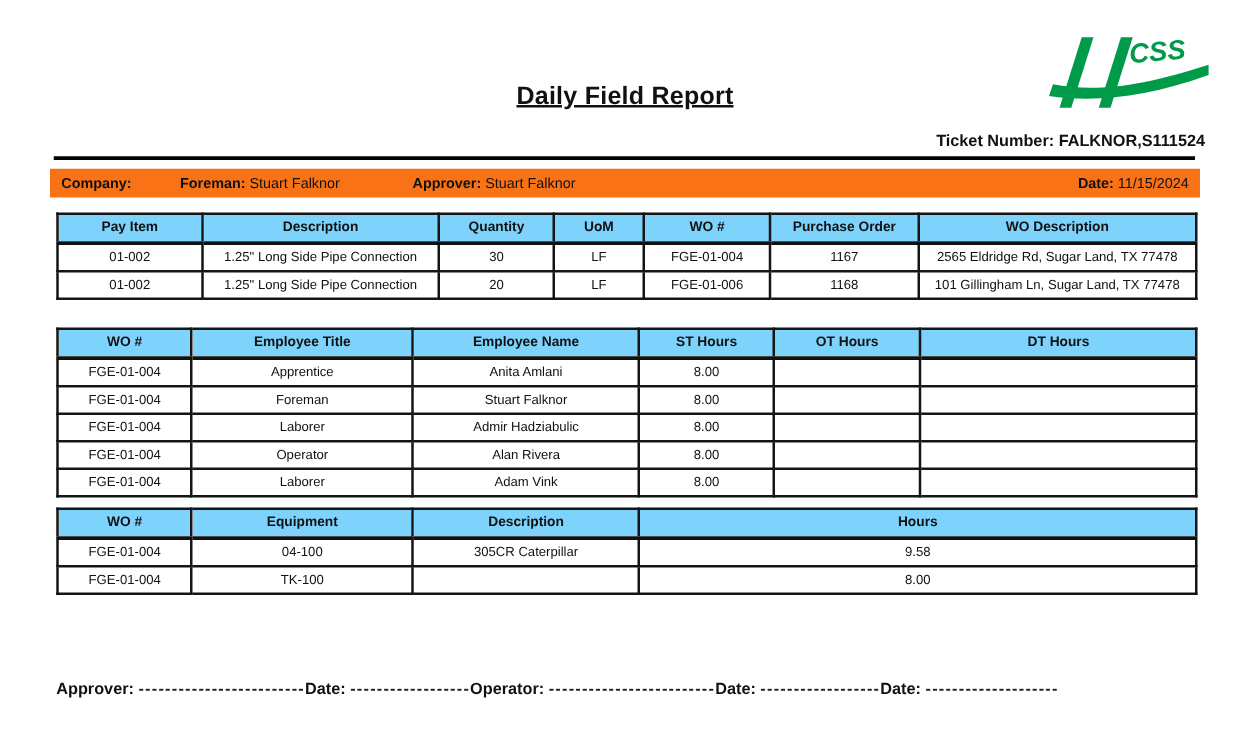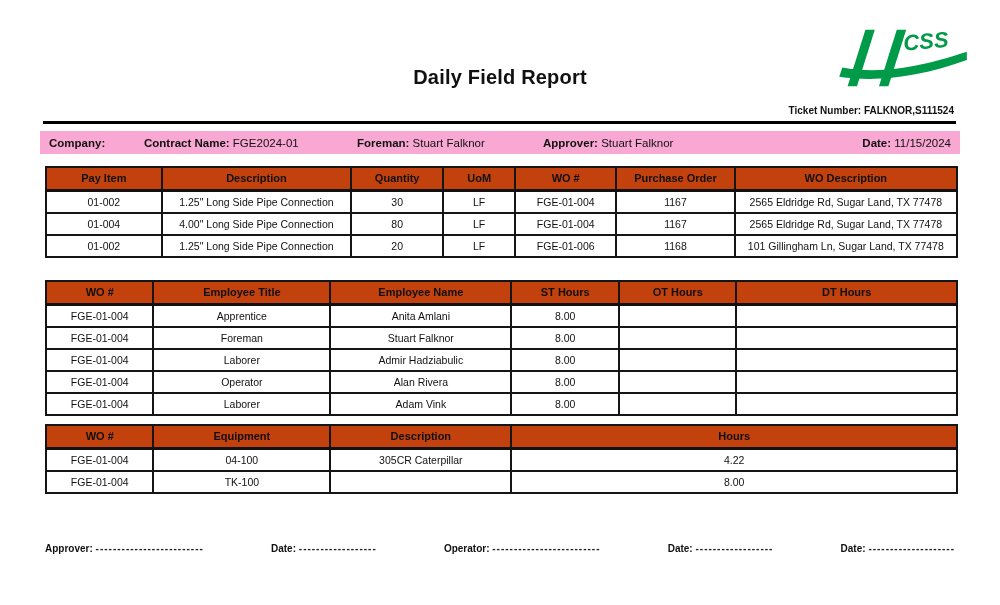--- a/index.html
+++ b/index.html
@@ -10,33 +10,33 @@
     color: #111; position: relative; overflow: hidden;
   }
   .page { position: relative; width: 1000px; height: 605px; background: #fff; }
 
   
   .logo { position: absolute; top: 24px; right: 30px; width: 136px; height: 68px; }
 
   
   .title {
     text-align: center; padding-top: 66px;
-    font-size: 20px; font-weight: bold; letter-spacing: .2px;
+    font-size: 20px; font-weight: bold; letter-spacing: .2px; text-decoration: underline;
   }
 
   
   .ticket {
-    text-align: right; margin: 16px 46px 5px 0;
-    font-size: 10px; font-weight: bold; padding-left: 42px;
+    text-align: right; margin: 16px 36px 5px 0;
+    font-size: 13px; font-weight: bold; padding-left: 42px;
   }
   .rule { height: 3px; background: #000; margin: 0 44px 7px 43px; }
 
   
   .info-bar {
-    margin: 0 40px; height: 23px; background: #f9a8d4;
+    margin: 0 40px; height: 23px; background: #f97316;
     display: flex; align-items: center; font-size: 11.5px;
     padding: 0 9px;
   }
   .info-cell { white-space: nowrap; }
   .info-cell b { font-weight: bold; }
   .ic-company { width: 95px; }
   .ic-contract { width: 213px; }
   .ic-foreman { width: 170px; }
   .ic-approver { flex: 1; margin-left: 16px; }
   .ic-date { text-align: right; }
@@ -46,40 +46,40 @@
   table {
     width: 100%; border-collapse: collapse; table-layout: fixed;
     font-size: 10.5px; background: #fff;
   }
   th, td {
     border: 2px solid #151515; text-align: center;
     padding: 3.5px 4px; height: 13px; line-height: 13px;
     overflow: hidden; white-space: nowrap;
   }
   th {
-    background: #c2410c; font-weight: bold; font-size: 11px;
+    background: #7dd3fc; font-weight: bold; font-size: 11px;
     border-bottom: 3px solid #111; padding: 4px 4px;
   }
   .t-pay { margin-top: 12px; }
   .t-emp { margin-top: 22px; }
   .t-eqp { margin-top: 8px;  }
   .t-pay th:nth-child(1){width:12.7%} .t-pay th:nth-child(2){width:20.8%}
   .t-pay th:nth-child(3){width:10.1%} .t-pay th:nth-child(4){width:7.9%}
   .t-pay th:nth-child(5){width:11.1%} .t-pay th:nth-child(6){width:13.0%}
   .t-emp th:nth-child(1){width:11.8%} .t-emp th:nth-child(2){width:19.4%}
   .t-emp th:nth-child(3){width:19.9%} .t-emp th:nth-child(4){width:11.8%}
   .t-emp th:nth-child(5){width:12.9%}
   .t-eqp th:nth-child(1){width:11.8%} .t-eqp th:nth-child(2){width:19.4%}
   .t-eqp th:nth-child(3){width:19.9%}
 
   
   .signatures {
     position: absolute; left: 45px; right: 45px; top: 543px;
-    display: flex; justify-content: space-between;
-    font-size: 10px; white-space: nowrap;
+    display: flex; 
+    font-size: 13px; white-space: nowrap;
   }
   .sig-item b { font-weight: bold; }
   .sig-line { letter-spacing: 1px; font-weight: bold; color: #222; }
 </style>
 </head>
 <body>
 
 <div class="page">
 
   <svg class="logo" viewBox="0 0 130 62" aria-hidden="true">
@@ -94,24 +94,20 @@
   <div class="ticket">
     <span>Ticket Number:</span>
     <span>FALKNOR,S111524</span>
   </div>
   <div class="rule"></div>
 
   <div class="info-bar">
     <div class="info-cell ic-company">
       <b>Company:</b>
       <span></span>
-    </div>
-    <div class="info-cell ic-contract">
-      <b>Contract Name:</b>
-      <span>FGE2024-01</span>
     </div>
     <div class="info-cell ic-foreman">
       <b>Foreman:</b>
       <span>Stuart Falknor</span>
     </div>
     <div class="info-cell ic-approver">
       <b>Approver:</b>
       <span>Stuart Falknor</span>
     </div>
     <div class="info-cell ic-date">
@@ -137,29 +133,20 @@
           <tr>
             <td>01-002</td>
             <td>1.25" Long Side Pipe Connection</td>
             <td>30</td>
             <td>LF</td>
             <td>FGE-01-004</td>
             <td>1167</td>
             <td>2565 Eldridge Rd, Sugar Land, TX 77478</td>
           </tr>
           <tr>
-            <td>01-004</td>
-            <td>4.00" Long Side Pipe Connection</td>
-            <td>80</td>
-            <td>LF</td>
-            <td>FGE-01-004</td>
-            <td>1167</td>
-            <td>2565 Eldridge Rd, Sugar Land, TX 77478</td>
-          </tr>
-          <tr>
             <td>01-002</td>
             <td>1.25" Long Side Pipe Connection</td>
             <td>20</td>
             <td>LF</td>
             <td>FGE-01-006</td>
             <td>1168</td>
             <td>101 Gillingham Ln, Sugar Land, TX 77478</td>
           </tr>
         </tbody>
       </table>
@@ -224,21 +211,21 @@
             <th>Equipment</th>
             <th>Description</th>
             <th>Hours</th>
           </tr>
         </thead>
         <tbody>
           <tr>
             <td>FGE-01-004</td>
             <td>04-100</td>
             <td>305CR Caterpillar</td>
-            <td>4.22</td>
+            <td>9.58</td>
           </tr>
           <tr>
             <td>FGE-01-004</td>
             <td>TK-100</td>
             <td></td>
             <td>8.00</td>
           </tr>
         </tbody>
       </table>
   </div>

